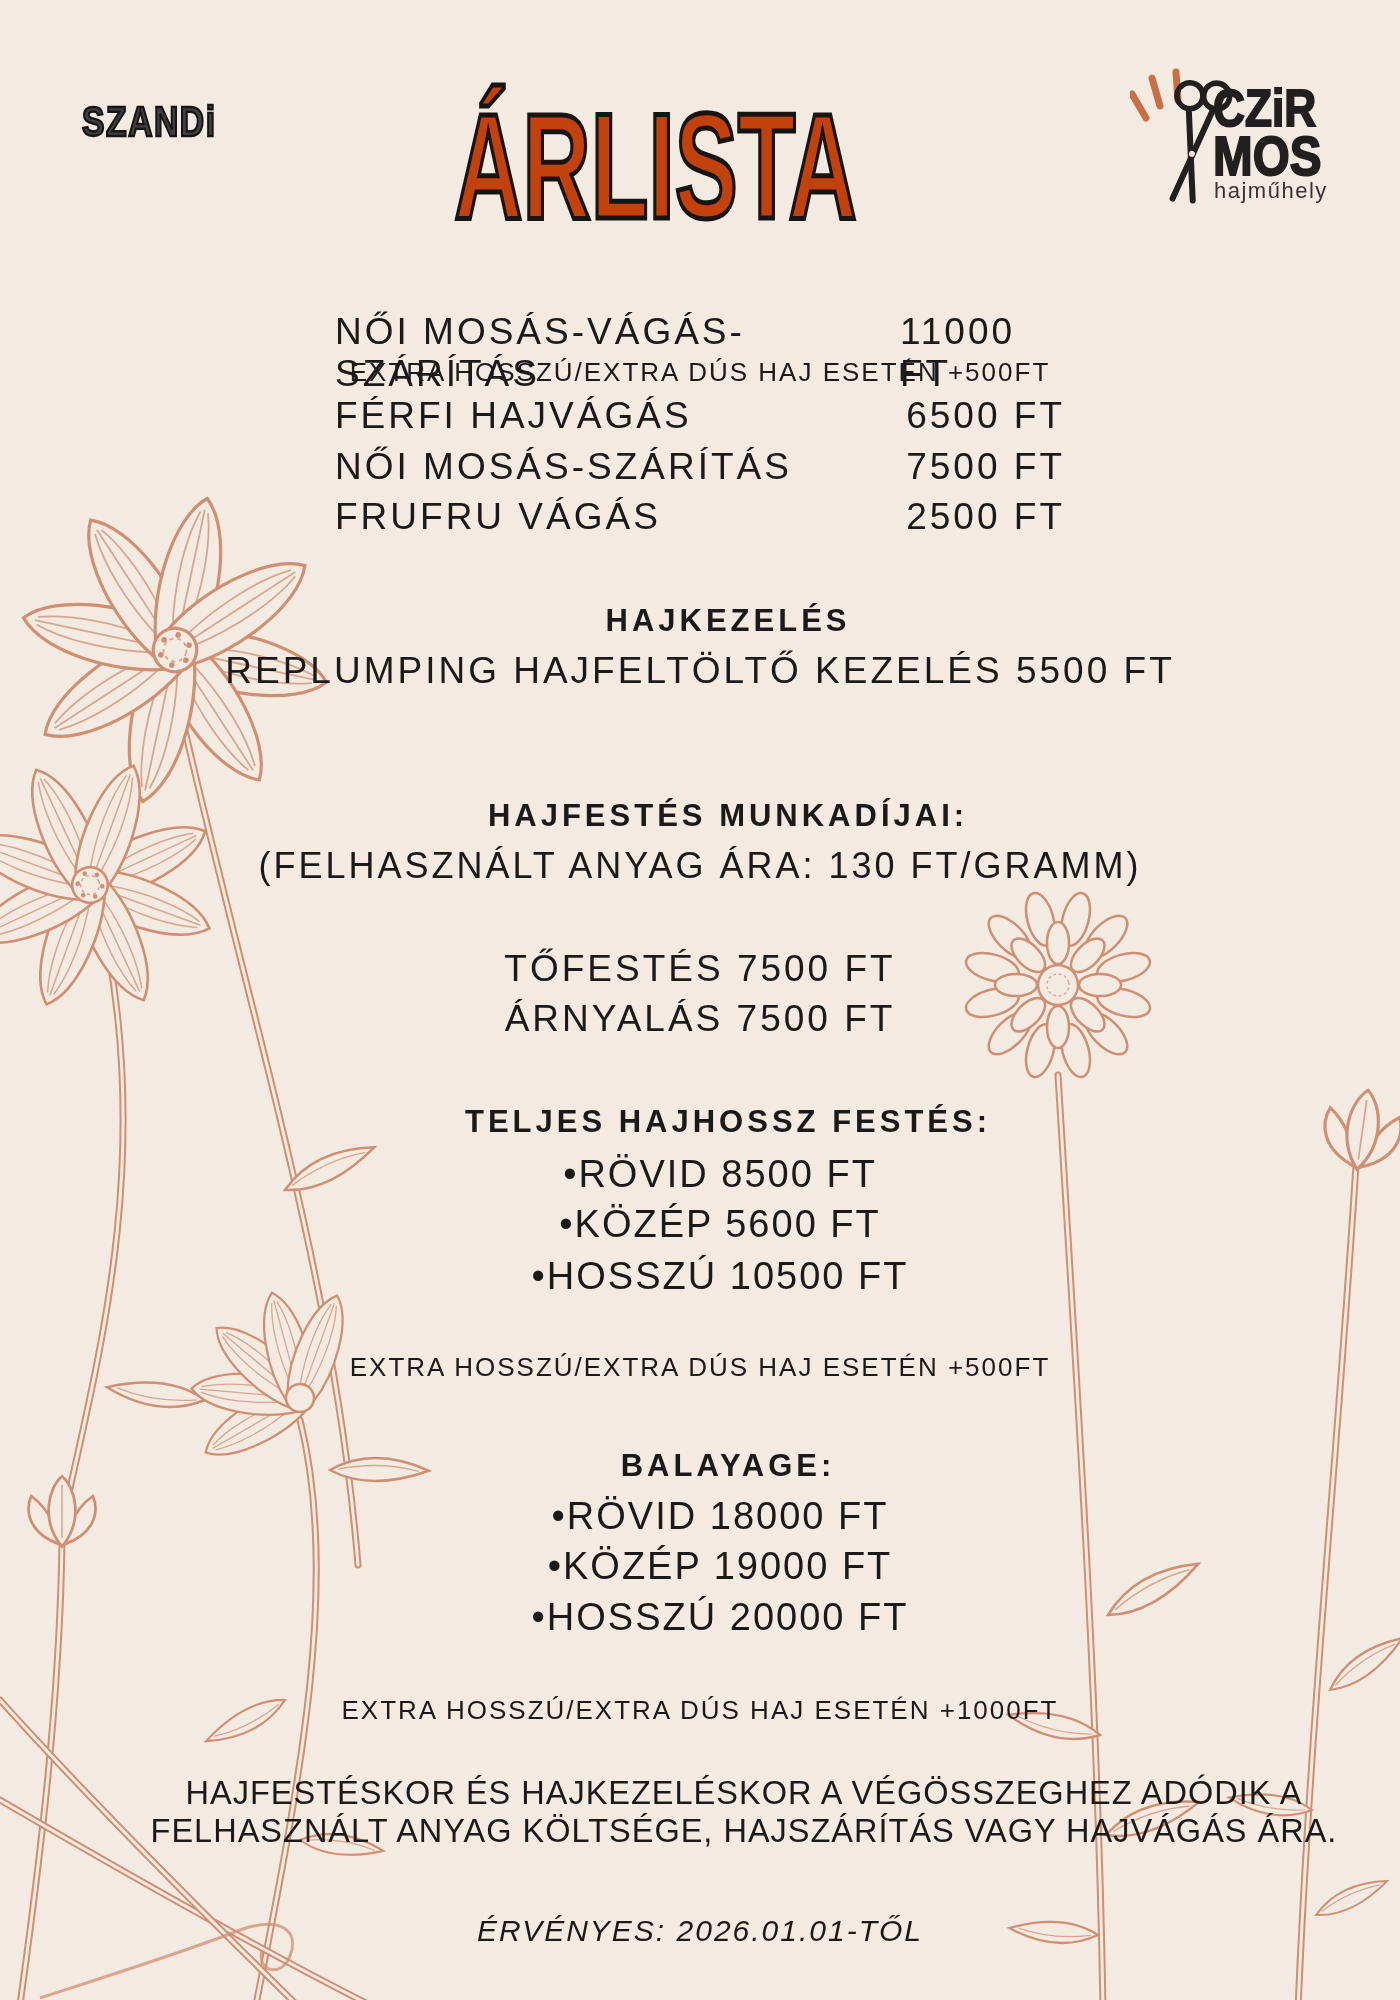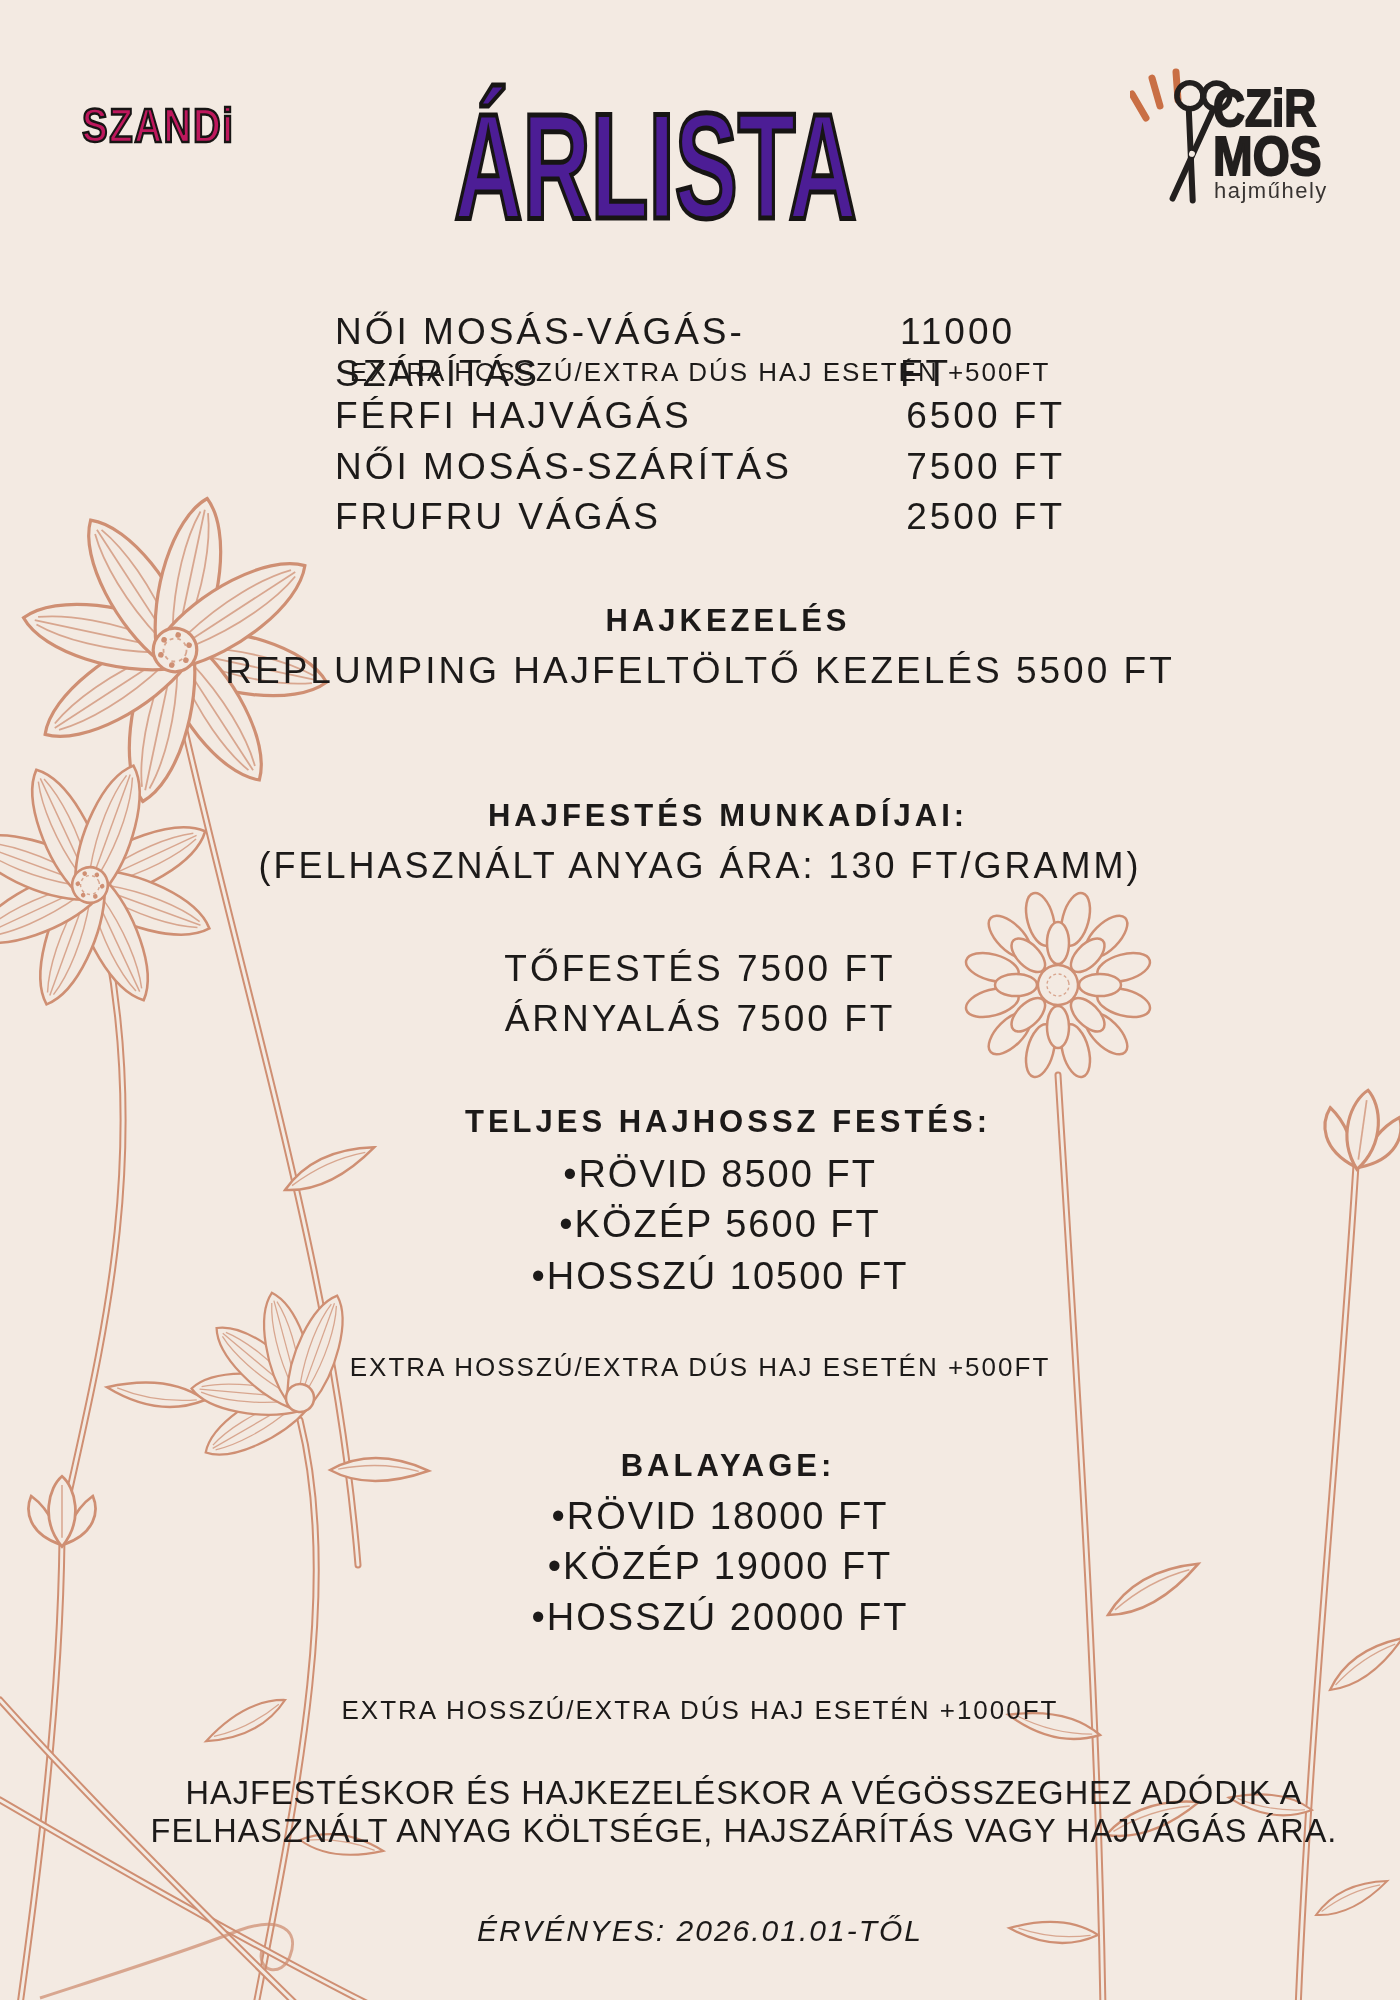--- a/index.html
+++ b/index.html
@@ -13,24 +13,24 @@
   }
   .floral{position:absolute;left:0;top:0;width:1400px;height:2000px;z-index:0;pointer-events:none;}
   .pf{fill:#f3eae2;stroke:#cf8f73;stroke-width:2.5;}
   .vein{fill:none;stroke:#cf8f73;stroke-width:1.4;opacity:.75;}
   .stO{fill:none;stroke:#cf8f73;stroke-width:7;stroke-linecap:round;}
   .stI{fill:none;stroke:#f3eae2;stroke-width:3;stroke-linecap:round;}
   .dot{fill:#cf8f73;stroke:none;}
   .txt{position:absolute;z-index:2;white-space:nowrap;}
   .center{left:0;width:1400px;text-align:center;}
 
-  .brand{left:82px;top:98px;font-size:48px;font-weight:700;letter-spacing:2px;color:#be185d;-webkit-text-stroke:2.5px #171514;}
+  .brand{left:82px;top:98px;font-size:42px;font-weight:700;letter-spacing:2px;color:#404040;-webkit-text-stroke:2.5px #171514;}
   .brand .sx{display:inline-block;transform:scaleX(0.8);transform-origin:left center;}
 
-  .title{left:305px;top:88px;width:700px;text-align:center;font-size:150px;line-height:1.05;font-weight:700;color:#4c1d95;-webkit-text-stroke:5px #171514;}
+  .title{left:305px;top:88px;width:700px;text-align:center;font-size:150px;line-height:1.05;font-weight:700;color:#c2410c;-webkit-text-stroke:5px #171514;}
   .title .sx{display:inline-block;transform:scaleX(0.63);transform-origin:center center;}
 
   .logo{position:absolute;left:1130px;top:60px;width:230px;height:150px;z-index:2;}
   .logo-word1{position:absolute;left:83px;top:18px;font-size:52px;font-weight:700;color:#221f1e;-webkit-text-stroke:2px #221f1e;transform:scaleX(0.85);transform-origin:left center;}
   .logo-word2{position:absolute;left:83px;top:63px;font-size:56px;font-weight:700;color:#221f1e;-webkit-text-stroke:2px #221f1e;transform:scaleX(0.85);transform-origin:left center;}
   .logo-tag{position:absolute;left:84px;top:118px;font-size:22px;letter-spacing:1.5px;color:#383432;}
 
   .svc{position:absolute;left:335px;top:311px;width:730px;height:240px;z-index:2;}
   .svc-row{position:absolute;left:0;right:0;display:flex;justify-content:space-between;font-size:37px;letter-spacing:3px;}
   .svc-note{position:absolute;left:0;right:0;text-align:center;font-size:26px;letter-spacing:2px;}

